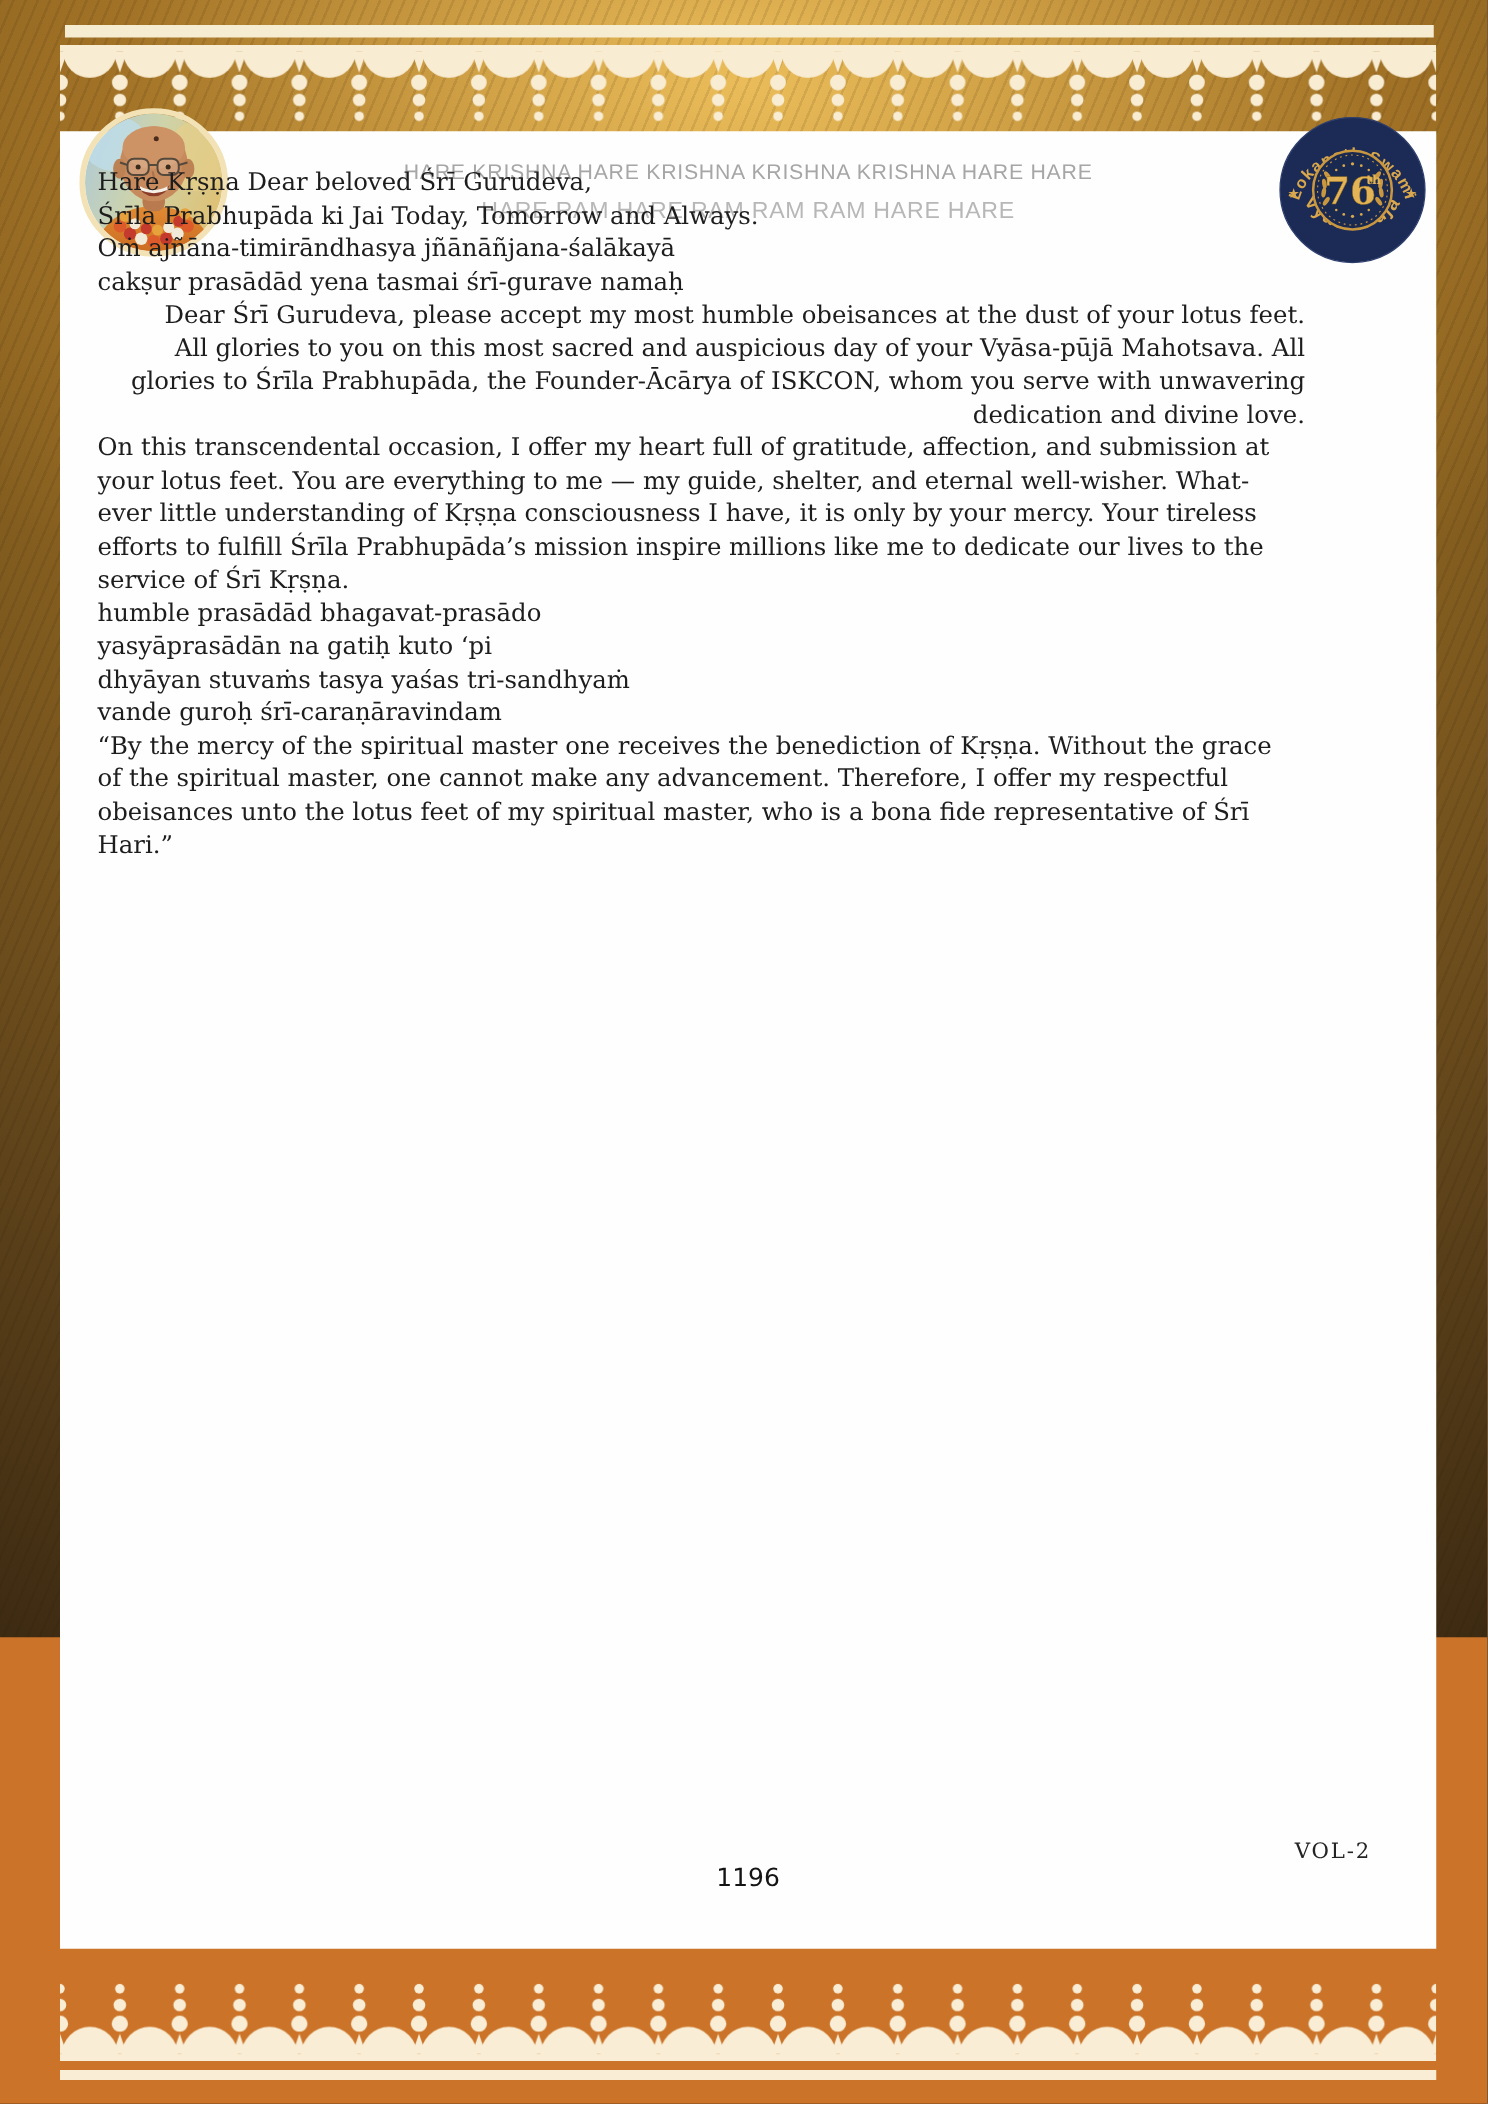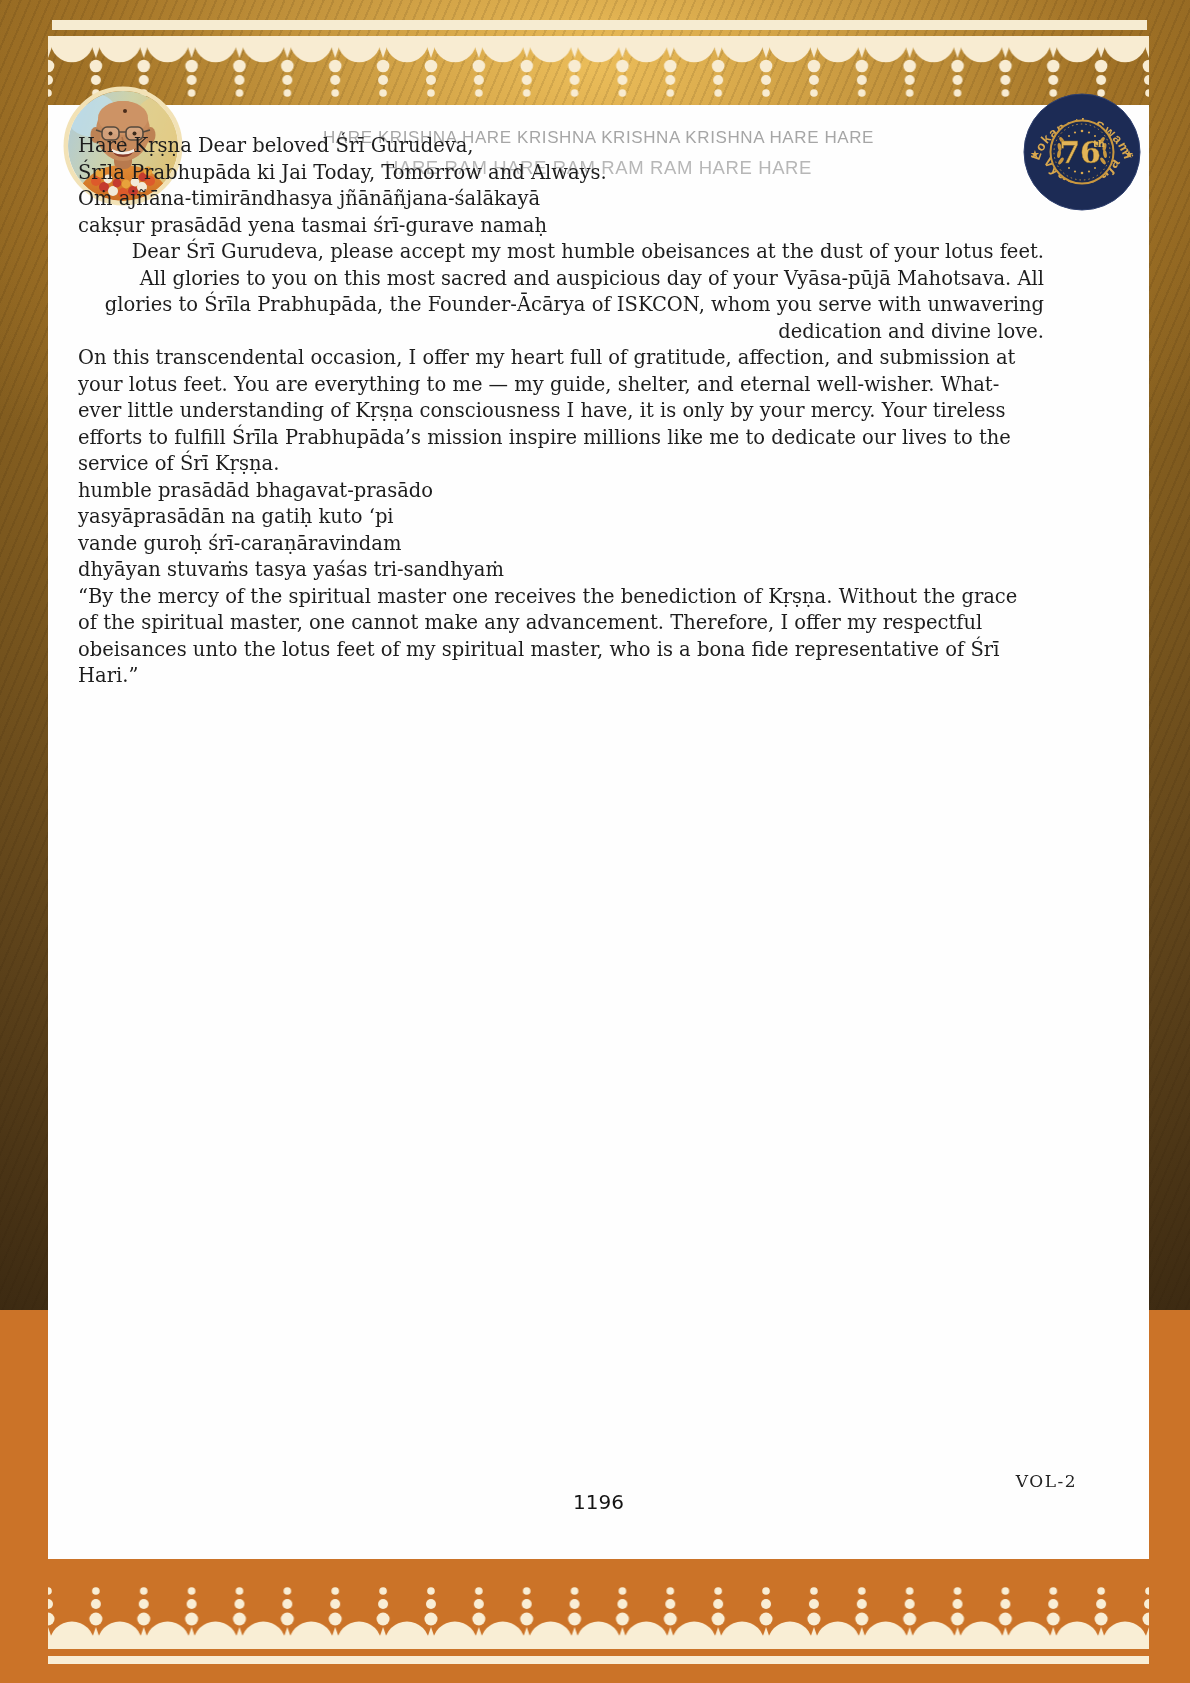--- a/index.html
+++ b/index.html
@@ -40,21 +40,21 @@
   .v1b{margin-top:15.5px;}
   .q1{margin-top:52.5px;}
   .p3{margin-top:59px;text-align:right;}
   .p4{margin-top:58px;}
   .v2a{margin-top:59.5px;}
   .vx{margin-top:15.5px;}
   .q2{margin-top:56.5px;}
 
   .page-number{position:absolute;top:1361px;left:0;width:100%;text-align:center;
                font-family:"DejaVu Sans","Liberation Sans",sans-serif;font-size:20px;color:#141414;margin-top:24px;}
-  .volume{position:absolute;top:1366px;right:72px;font-family:"DejaVu Serif",serif;
+  .volume{position:absolute;top:1366px;right:52px;font-family:"DejaVu Serif",serif;
           font-size:17px;letter-spacing:1.5px;color:#242424;}
 </style>
 </head>
 <body>
 
 <div class="stage">
 
   <div class="bg-texture"></div>
   <div class="bg-orange"></div>
 
@@ -228,22 +228,22 @@
 All glories to you on this most sacred and auspicious day of your Vyāsa-pūjā Mahotsava. All
 glories to Śrīla Prabhupāda, the Founder-Ācārya of ISKCON, whom you serve with unwavering
 dedication and divine love.</p>
       <p class="p4">On this transcendental occasion, I offer my heart full of gratitude, affection, and submission at
 your lotus feet. You are everything to me — my guide, shelter, and eternal well-wisher. What-
 ever little understanding of Kṛṣṇa consciousness I have, it is only by your mercy. Your tireless
 efforts to fulfill Śrīla Prabhupāda’s mission inspire millions like me to dedicate our lives to the
 service of Śrī Kṛṣṇa.</p>
       <p class="v2a">humble prasādād bhagavat-prasādo</p>
       <p class="vx">yasyāprasādān na gatiḥ kuto ‘pi</p>
+      <p class="vx">dhyāyan stuvaṁs tasya yaśas tri-sandhyaṁ</p>
       <p class="vx">vande guroḥ śrī-caraṇāravindam</p>
-      <p class="vx">dhyāyan stuvaṁs tasya yaśas tri-sandhyaṁ</p>
       <p class="q2">“By the mercy of the spiritual master one receives the benediction of Kṛṣṇa. Without the grace
 of the spiritual master, one cannot make any advancement. Therefore, I offer my respectful
 obeisances unto the lotus feet of my spiritual master, who is a bona fide representative of Śrī
 Hari.”</p>
     </div>
 
     <div class="page-number">1196</div>
     <div class="volume">VOL-2</div>
   </div>
 

